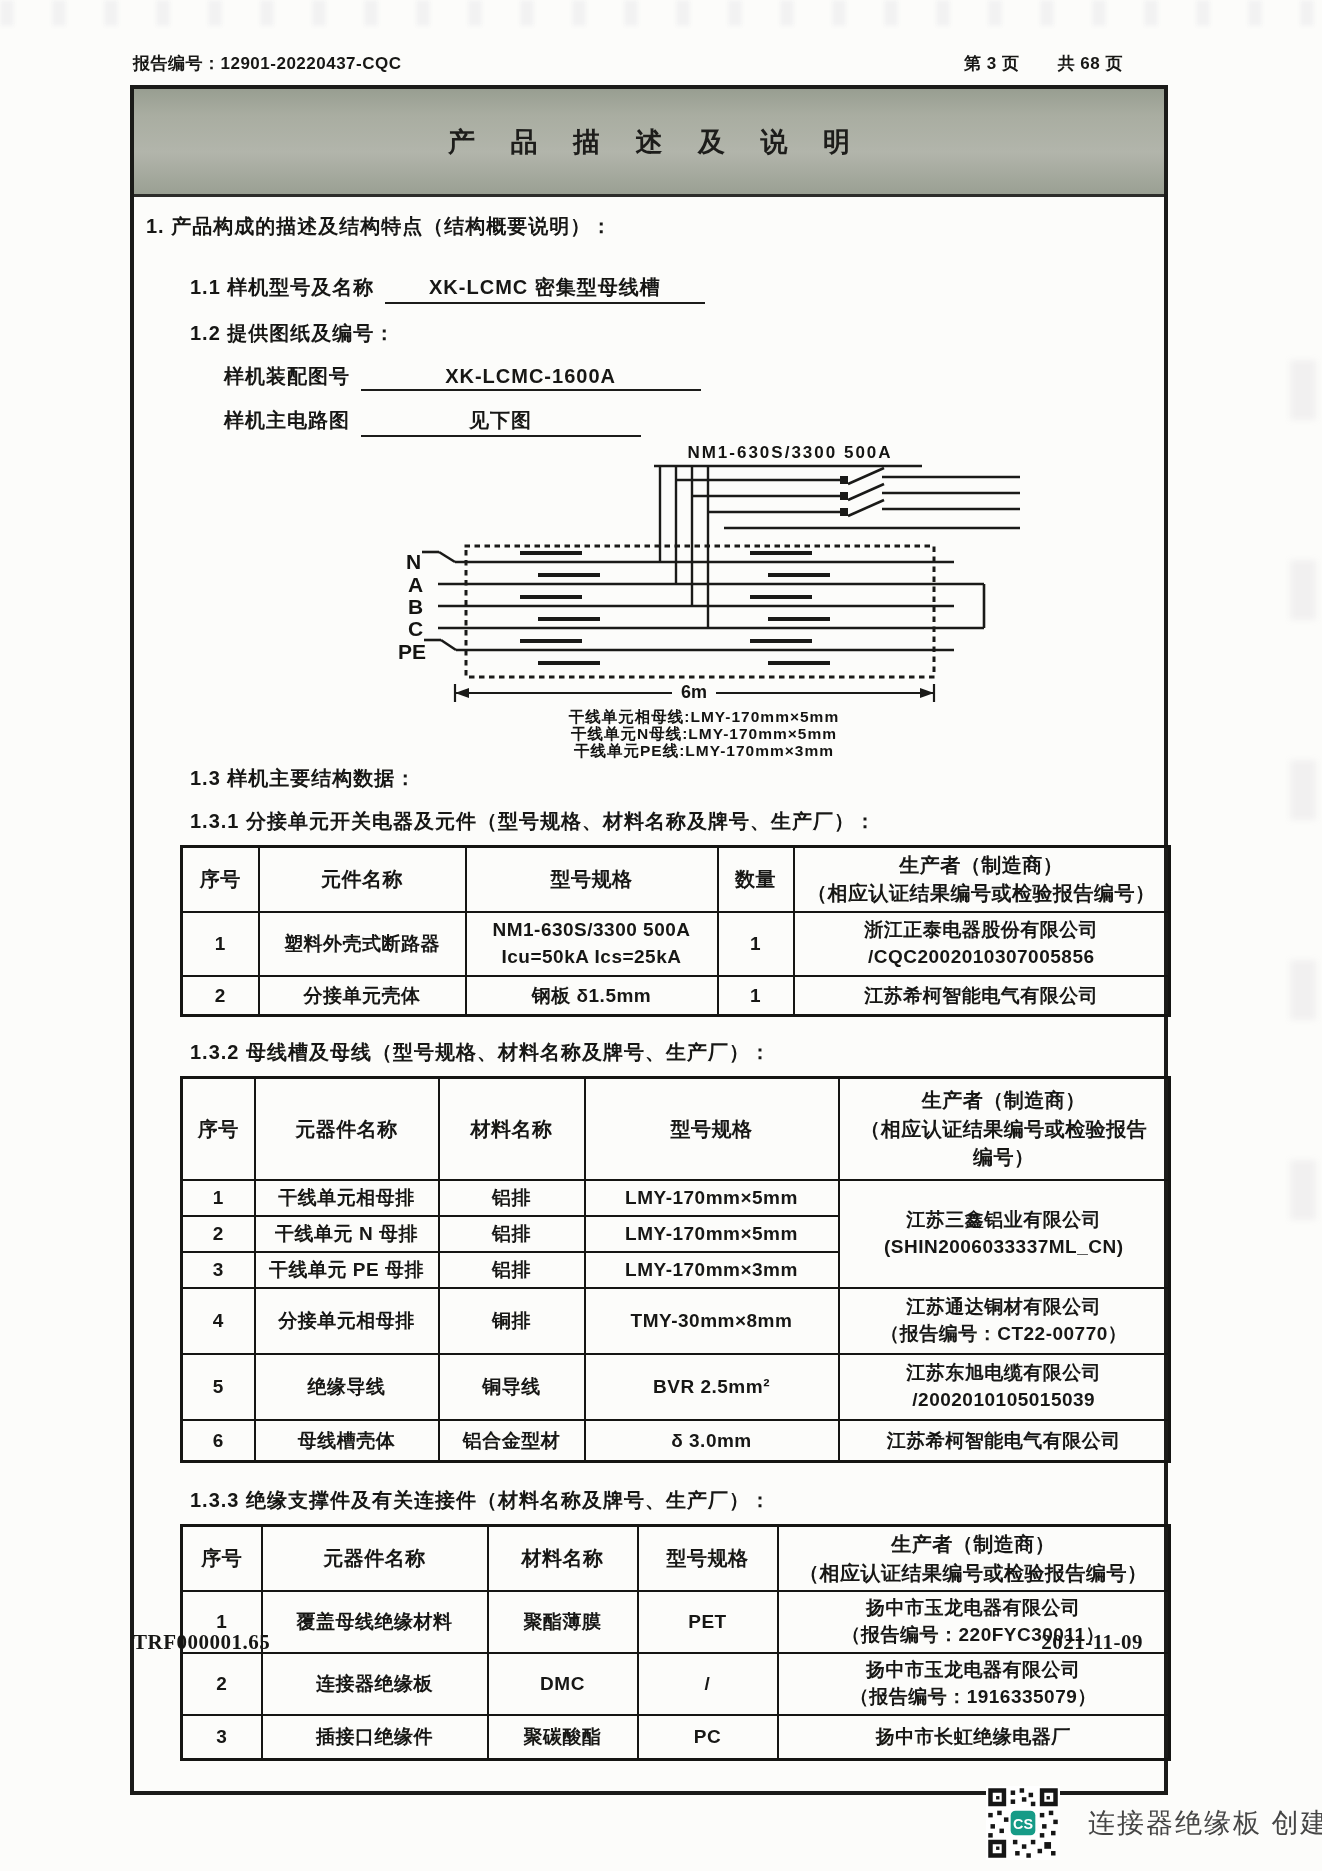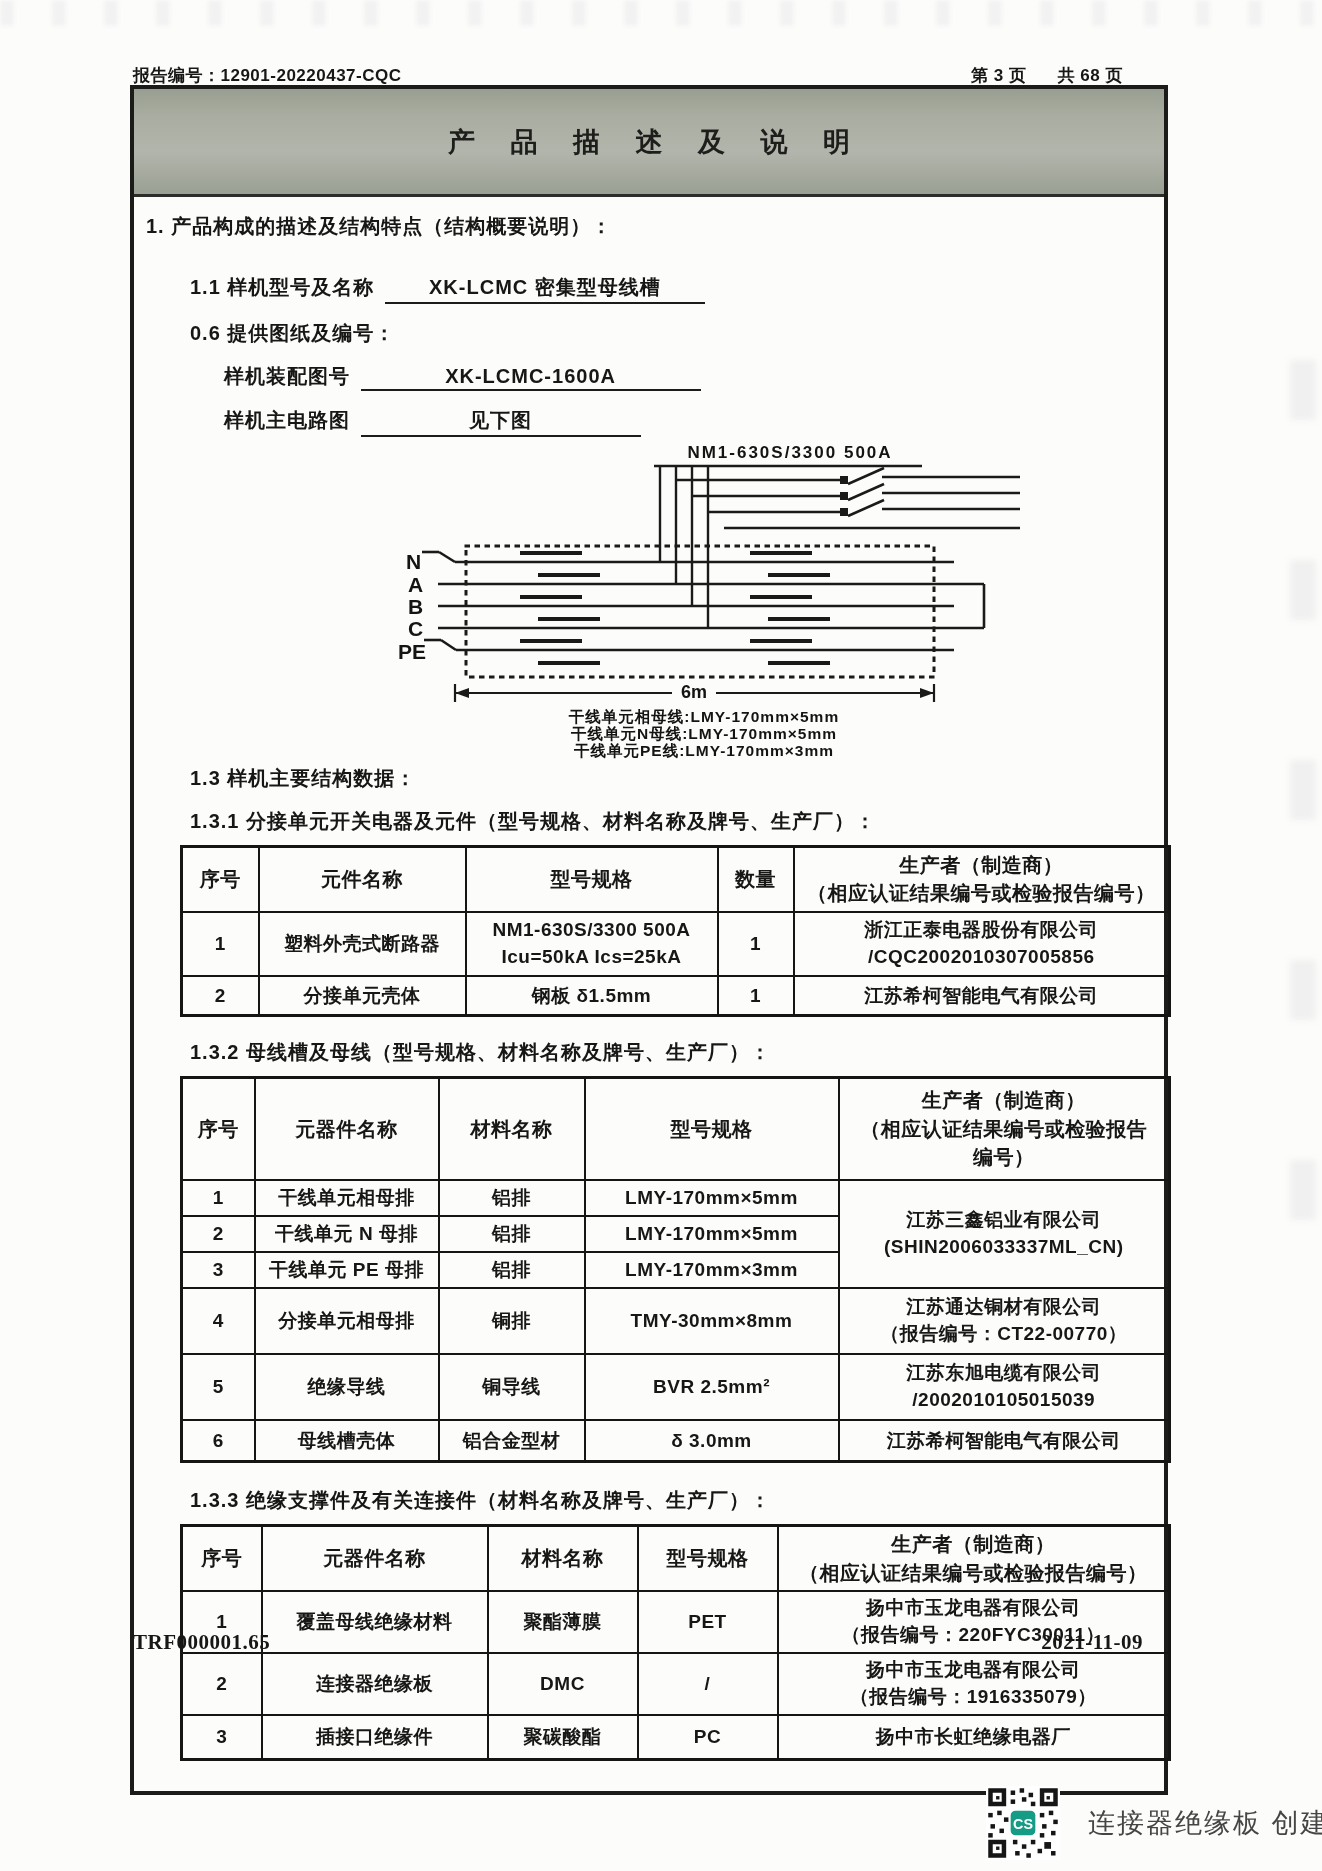--- a/index.html
+++ b/index.html
@@ -12,25 +12,25 @@
     position:absolute; top:0; left:0; right:0; height:26px;
     background:repeating-linear-gradient(90deg, rgba(120,125,150,0.10) 0 14px, rgba(255,255,255,0) 14px 52px);
     filter:blur(2px); opacity:.7;
   }
   .edge-smudge {
     position:absolute; right:6px; top:360px; width:26px; height:900px;
     background:repeating-linear-gradient(180deg, rgba(150,140,160,0.10) 0 60px, rgba(255,255,255,0) 60px 200px);
     filter:blur(3px);
   }
   .page-header {
-    position:absolute; top:64px; left:133px; width:990px;
+    position:absolute; top:52px; left:133px; width:990px;
     display:flex; justify-content:space-between; align-items:baseline;
     font-size:17px; font-weight:700; letter-spacing:.5px;
   }
-  .page-ind span { margin-left:26px; }
+  .page-ind span { margin-left:33px; }
   .frame {
     position:absolute; left:130px; top:85px; width:1038px;
     border:4px solid #1b1b19; background:#fcfcfa;
   }
   .banner {
     height:108px; border-bottom:3px solid #2c2c2a;
     background:linear-gradient(180deg,#989e91 0%,#a9ada1 25%,#b2b5ab 60%,#9aa093 100%);
     display:flex; align-items:center; justify-content:center;
   }
   .banner-title { font-size:27px; font-weight:700; letter-spacing:14px; color:#1d1d1b; padding-left:14px; }
@@ -86,21 +86,21 @@
     </div>
 
     <div class="content">
       <div class="h-main">1. 产品构成的描述及结构特点（结构概要说明）：</div>
 
       <div class="field-row indent1" style="margin-top:34px;">
         <span>1.1 样机型号及名称</span>
         <span class="uval w320">XK-LCMC  密集型母线槽</span>
       </div>
 
-      <div class="field-row indent1">0.6 提供图纸及编号：</div>
+      <div class="field-row indent1">1.2 提供图纸及编号：</div>
 
       <div class="field-row indent2">
         <span>样机装配图号</span>
         <span class="uval w340">XK-LCMC-1600A</span>
       </div>
 
       <div class="field-row indent2">
         <span>样机主电路图</span>
         <span class="uval w280">见下图</span>
       </div>

